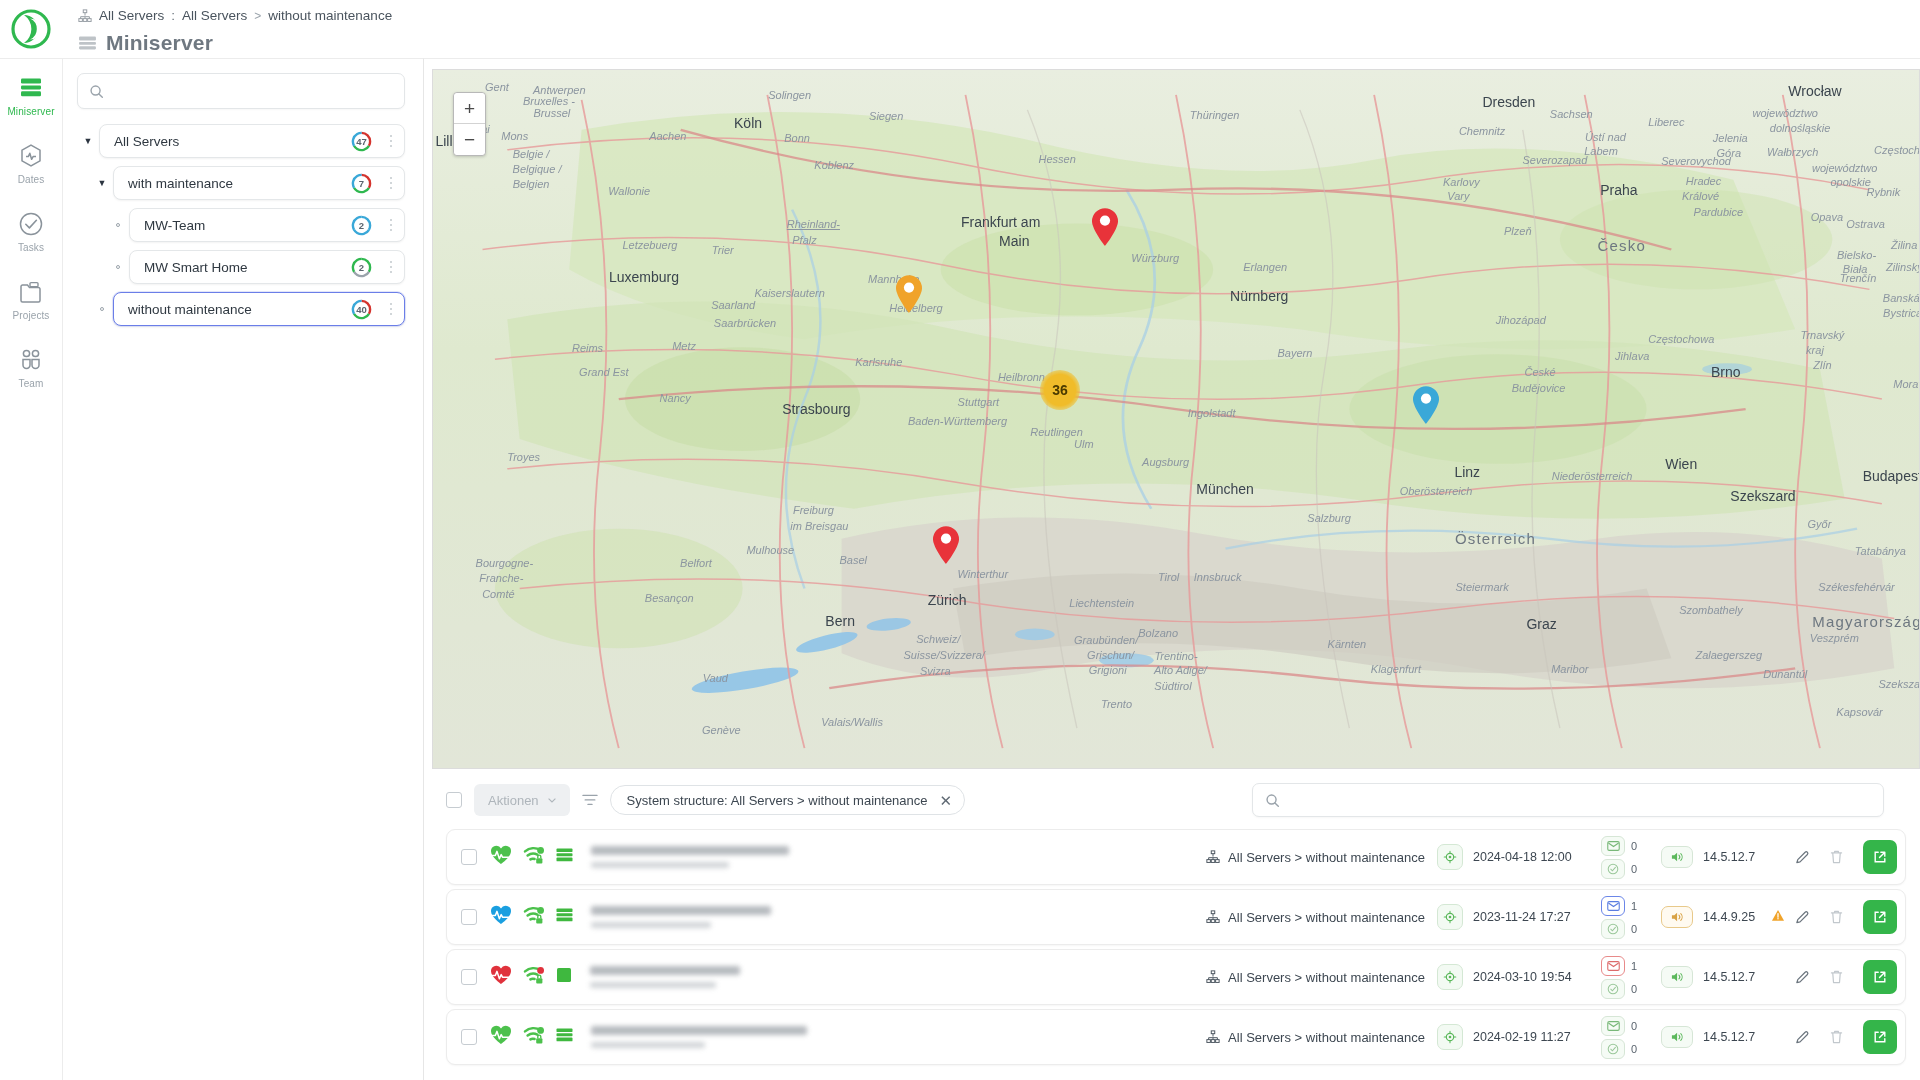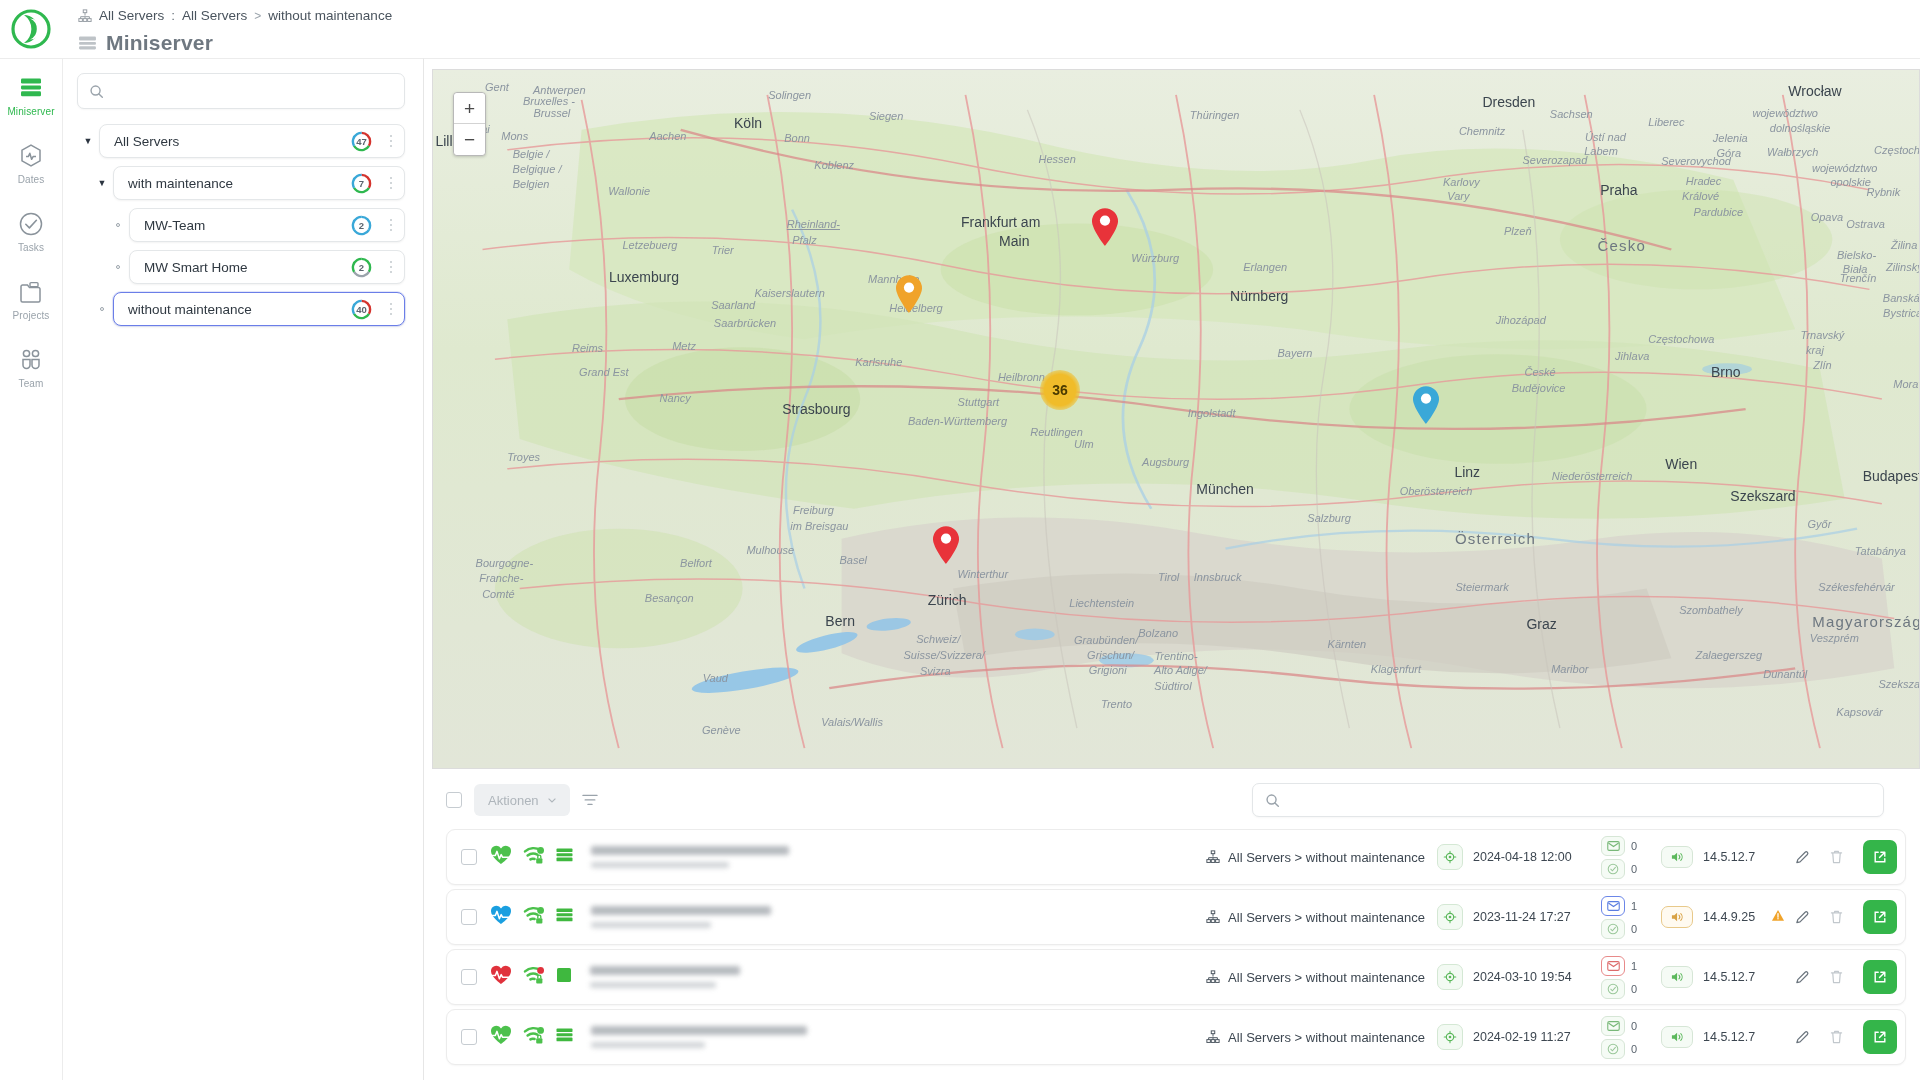--- a/index.html
+++ b/index.html
@@ -617,20 +617,24 @@
           <span>Aktionen</span>
           <svg width="8" height="5" viewBox="0 0 8 5">
             <path d="M0.6 0.6L4 4L7.4 0.6" fill="none" stroke="#aeb5bb" stroke-width="1.1"></path>
           </svg>
         </button>
         <span class="filter-ico">
           <svg width="16" height="14" viewBox="0 0 16 14">
             <path d="M1 2.4h14M3.2 6.9h9.6M6 11.4h4" stroke="#9aa3ab" stroke-width="1.4" stroke-linecap="round"></path>
           </svg>
         </span>
+        <div class="filter-chip">
+          <span>System structure: All Servers &gt; without maintenance</span>
+          <span class="chip-x">✕</span>
+        </div>
         <div class="tbar-spacer"></div>
         <div class="tbl-search">
           <svg width="15" height="15" viewBox="0 0 16 16">
             <circle cx="7" cy="7" r="4.8" fill="none" stroke="#9aa3ab" stroke-width="1.5"></circle>
             <path d="M10.6 10.6L14.2 14.2" stroke="#9aa3ab" stroke-width="1.5" stroke-linecap="round"></path>
           </svg>
           <input type="text" placeholder="" style="">
         </div>
       </div>
 

